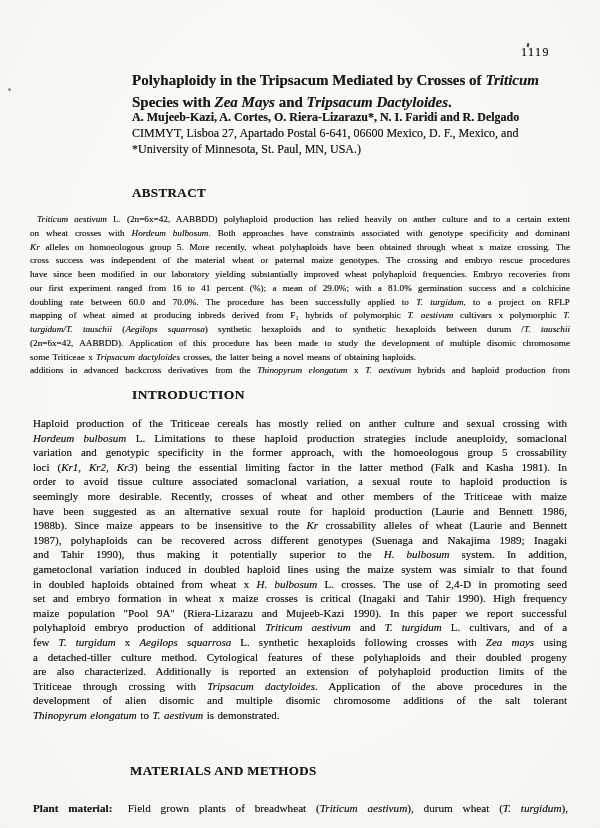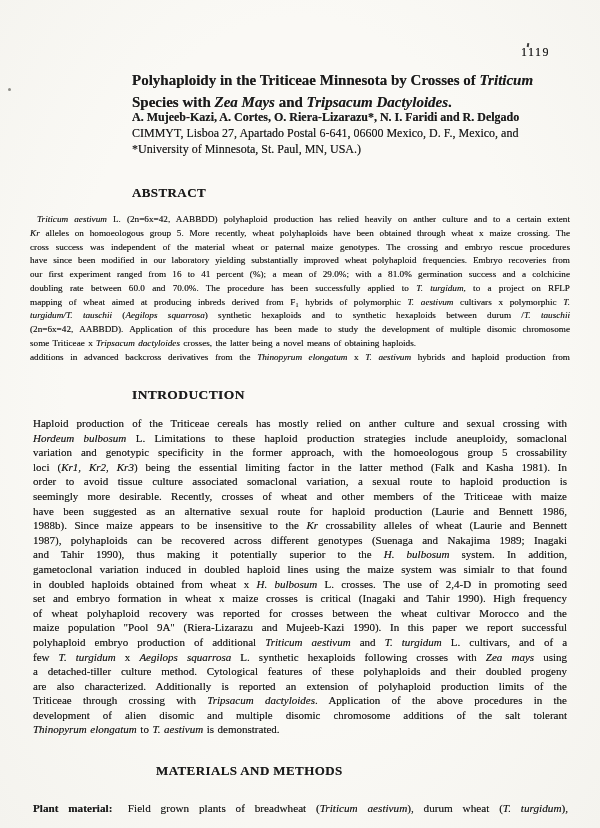--- a/index.html
+++ b/index.html
@@ -32,21 +32,21 @@
   .byline {
     position: absolute; top: 110px; left: 132px; width: 452px;
     font-size: 12px; line-height: 15.9px;
   }
   .heading {
     position: absolute; margin: 0;
     font-size: 13px; font-weight: bold; letter-spacing: 0.4px;
   }
   .h-abstract  { top: 185px; left: 132px; }
   .h-intro     { top: 387px; left: 132px; font-size: 13.5px; }
-  .h-materials { top: 763px; left: 156px; }
+  .h-materials { top: 763px; left: 130px; }
   .abstract {
     position: absolute; top: 213px; left: 30px; width: 540px;
     font-size: 9.2px; line-height: 13.75px; word-spacing: 1px;
   }
   .abstract .tline:first-child { text-indent: 7px; }
   .intro {
     position: absolute; top: 416px; left: 33px; width: 534px;
     font-size: 11px; line-height: 14.6px; word-spacing: 0.8px;
   }
   .plant {
@@ -70,34 +70,35 @@
 <div class="page">
 
   <div class="artifact-dot"></div>
 
   <div class="page-number">
     <span class="pn-tick"></span>
     <span>1119</span>
   </div>
 
   <div class="title plain-block">
-      <div class="tline"><span>Polyhaploidy in the Triticeae Minnesota by Crosses of </span><span class="it">Triticum</span></div>
+      <div class="tline"><span>Polyhaploidy in the Tripsacum Mediated by Crosses of </span><span class="it">Triticum</span></div>
       <div class="tline tline-last"><span>Species with </span><span class="it">Zea Mays</span><span> and </span><span class="it">Tripsacum Dactyloides</span><span>.</span></div>
     </div>
 
   <div class="byline plain-block">
       <div class="tline"><span class="bd">A. Mujeeb-Kazi, A. Cortes, O. Riera-Lizarazu*, N. I. Faridi and R. Delgado</span></div>
       <div class="tline"><span>CIMMYT, Lisboa 27, Apartado Postal 6-641, 06600 Mexico, D. F., Mexico, and</span></div>
       <div class="tline tline-last"><span>*University of Minnesota, St. Paul, MN, USA.)</span></div>
     </div>
 
   <h2 class="heading h-abstract">ABSTRACT</h2>
 
   <div class="abstract justify-block">
       <div class="tline"><span class="it">Triticum aestivum</span><span> L. (2n=6x=42, AABBDD) polyhaploid production has relied heavily on anther culture and to a certain extent</span></div>
+      <div class="tline"><span>on wheat crosses with </span><span class="it">Hordeum bulbosum</span><span>. Both approaches have constraints associated with genotype specificity and dominant</span></div>
       <div class="tline"><span class="it">Kr</span><span> alleles on homoeologous group 5. More recently, wheat polyhaploids have been obtained through wheat x maize crossing. The</span></div>
       <div class="tline"><span>cross success was independent of the material wheat or paternal maize genotypes. The crossing and embryo rescue procedures</span></div>
       <div class="tline"><span>have since been modified in our laboratory yielding substantially improved wheat polyhaploid frequencies. Embryo recoveries from</span></div>
       <div class="tline"><span>our first experiment ranged from 16 to 41 percent (%); a mean of 29.0%; with a 81.0% germination success and a colchicine</span></div>
       <div class="tline"><span>doubling rate between 60.0 and 70.0%. The procedure has been successfully applied to </span><span class="it">T. turgidum</span><span>, to a project on RFLP</span></div>
       <div class="tline"><span>mapping of wheat aimed at producing inbreds derived from F₁ hybrids of polymorphic </span><span class="it">T. aestivum</span><span> cultivars x polymorphic </span><span class="it">T.</span></div>
       <div class="tline"><span class="it">turgidum/T. tauschii</span><span> (</span><span class="it">Aegilops squarrosa</span><span>) synthetic hexaploids and to synthetic hexaploids between durum /</span><span class="it">T. tauschii</span></div>
       <div class="tline"><span>(2n=6x=42, AABBDD). Application of this procedure has been made to study the development of multiple disomic chromosome</span></div>
       <div class="tline tline-last"><span>some Triticeae x </span><span class="it">Tripsacum dactyloides</span><span> crosses, the latter being a novel means of obtaining haploids.</span></div>
       <div class="tline"><span>additions in advanced backcross derivatives from the </span><span class="it">Thinopyrum elongatum</span><span> x </span><span class="it">T. aestivum</span><span> hybrids and haploid production from</span></div>
@@ -112,21 +113,20 @@
       <div class="tline"><span>loci (</span><span class="it">Kr1, Kr2, Kr3</span><span>) being the essential limiting factor in the latter method (Falk and Kasha 1981). In</span></div>
       <div class="tline"><span>order to avoid tissue culture associated somaclonal variation, a sexual route to haploid production is</span></div>
       <div class="tline"><span>seemingly more desirable. Recently, crosses of wheat and other members of the Triticeae with maize</span></div>
       <div class="tline"><span>have been suggested as an alternative sexual route for haploid production (Laurie and Bennett 1986,</span></div>
       <div class="tline"><span>1988b). Since maize appears to be insensitive to the </span><span class="it">Kr</span><span> crossability alleles of wheat (Laurie and Bennett</span></div>
       <div class="tline"><span>1987), polyhaploids can be recovered across different genotypes (Suenaga and Nakajima 1989; Inagaki</span></div>
       <div class="tline"><span>and Tahir 1990), thus making it potentially superior to the </span><span class="it">H. bulbosum</span><span> system. In addition,</span></div>
       <div class="tline"><span>gametoclonal variation induced in doubled haploid lines using the maize system was simialr to that found</span></div>
       <div class="tline"><span>in doubled haploids obtained from wheat x </span><span class="it">H. bulbosum</span><span> L. crosses. The use of 2,4-D in promoting seed</span></div>
       <div class="tline"><span>set and embryo formation in wheat x maize crosses is critical (Inagaki and Tahir 1990). High frequency</span></div>
-      <div class="tline"><span>of wheat polyhaploid recovery was reported for crosses between the wheat cultivar Morocco and the</span></div>
       <div class="tline"><span>maize population "Pool 9A" (Riera-Lizarazu and Mujeeb-Kazi 1990). In this paper we report successful</span></div>
       <div class="tline"><span>polyhaploid embryo production of additional </span><span class="it">Triticum aestivum</span><span> and </span><span class="it">T. turgidum</span><span> L. cultivars, and of a</span></div>
       <div class="tline"><span>few </span><span class="it">T. turgidum</span><span> x </span><span class="it">Aegilops squarrosa</span><span> L. synthetic hexaploids following crosses with </span><span class="it">Zea mays</span><span> using</span></div>
       <div class="tline"><span>a detached-tiller culture method. Cytological features of these polyhaploids and their doubled progeny</span></div>
       <div class="tline"><span>are also characterized. Additionally is reported an extension of polyhaploid production limits of the</span></div>
       <div class="tline"><span>Triticeae through crossing with </span><span class="it">Tripsacum dactyloides</span><span>. Application of the above procedures in the</span></div>
       <div class="tline"><span>development of alien disomic and multiple disomic chromosome additions of the salt tolerant</span></div>
       <div class="tline tline-last"><span class="it">Thinopyrum elongatum</span><span> to </span><span class="it">T. aestivum</span><span> is demonstrated.</span></div>
     </div>
 

